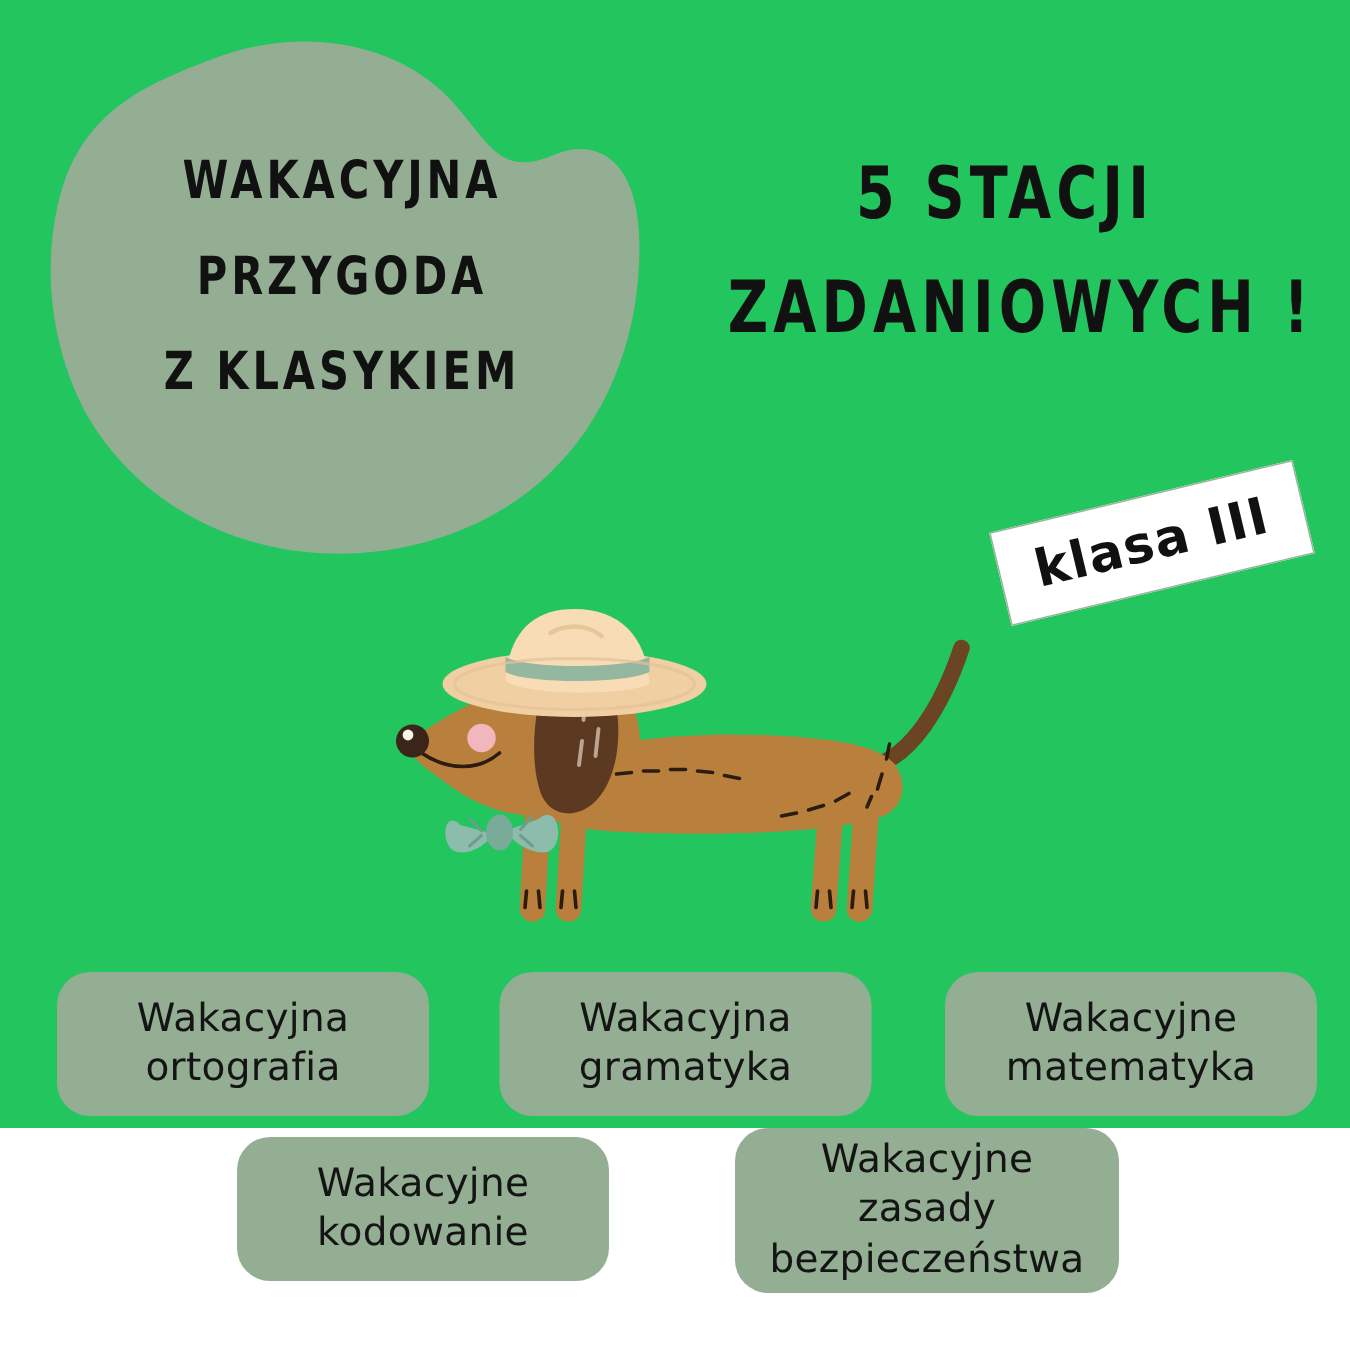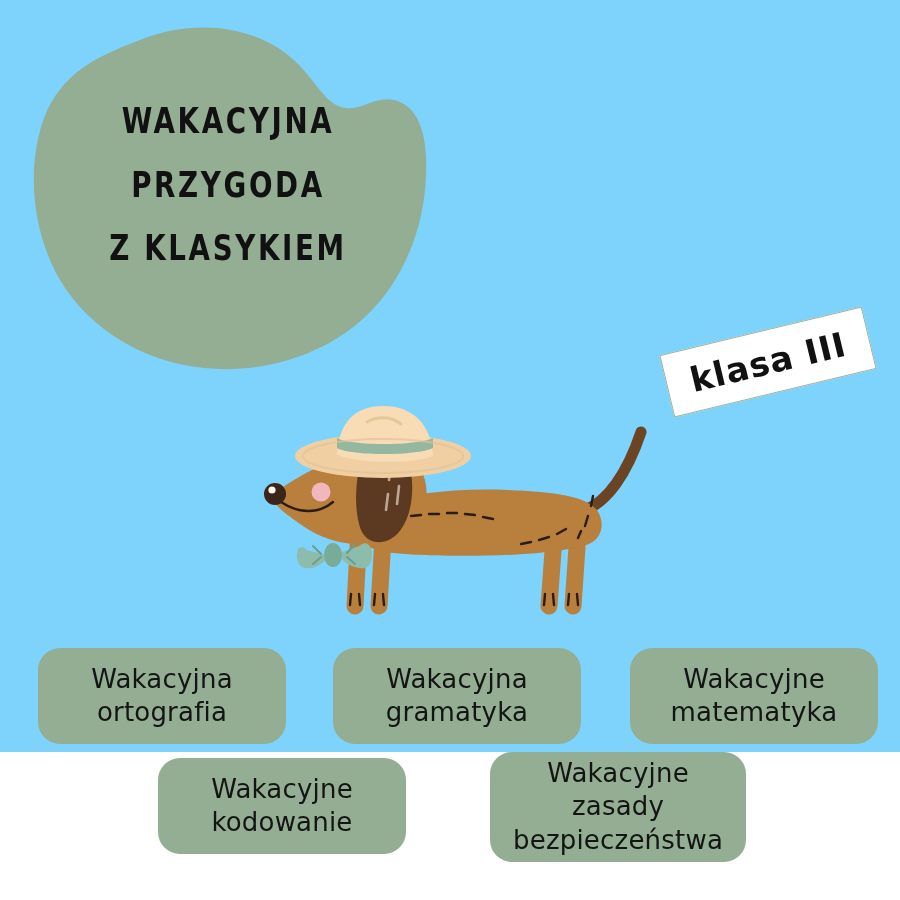--- a/index.html
+++ b/index.html
@@ -10,21 +10,21 @@
   body {
     width: 900px;
     height: 900px;
     overflow: hidden;
     font-family: "DejaVu Sans", sans-serif;
   }
   #poster {
     position: relative;
     width: 900px;
     height: 752px;
-    background: #7dd3fc;
+    background: #22c55e;
   }
 
   
   #blob-wrap {
     position: absolute;
     left: 28px;
     top: 22px;
     width: 400px;
     height: 350px;
   }
@@ -151,20 +151,24 @@
                C 116 340, 62 308, 32 258 C 4 210, -2 146, 16 96
                C 34 50, 70 34, 112 18 Z" fill="#94ae94"></path>
     </svg>
     <div id="blob-heading">
       <span class="hl">WAKACYJNA</span>
       <span class="hl">PRZYGODA</span>
       <span class="hl">Z KLASYKIEM</span>
     </div>
   </div>
 
+  <div id="headline">
+    <span class="hl">5 STACJI</span>
+    <span class="hl">ZADANIOWYCH !</span>
+  </div>
 
   <div id="klasa-badge">
     <span id="klasa-badge-label">klasa III</span>
   </div>
 
   <div id="dog-illustration">
     <svg viewBox="0 0 430 240" aria-hidden="true">
 
       <path d="M330 112 C 352 104, 372 76, 386 34" stroke="#6b4423" stroke-width="11" stroke-linecap="round" fill="none"></path>
 

